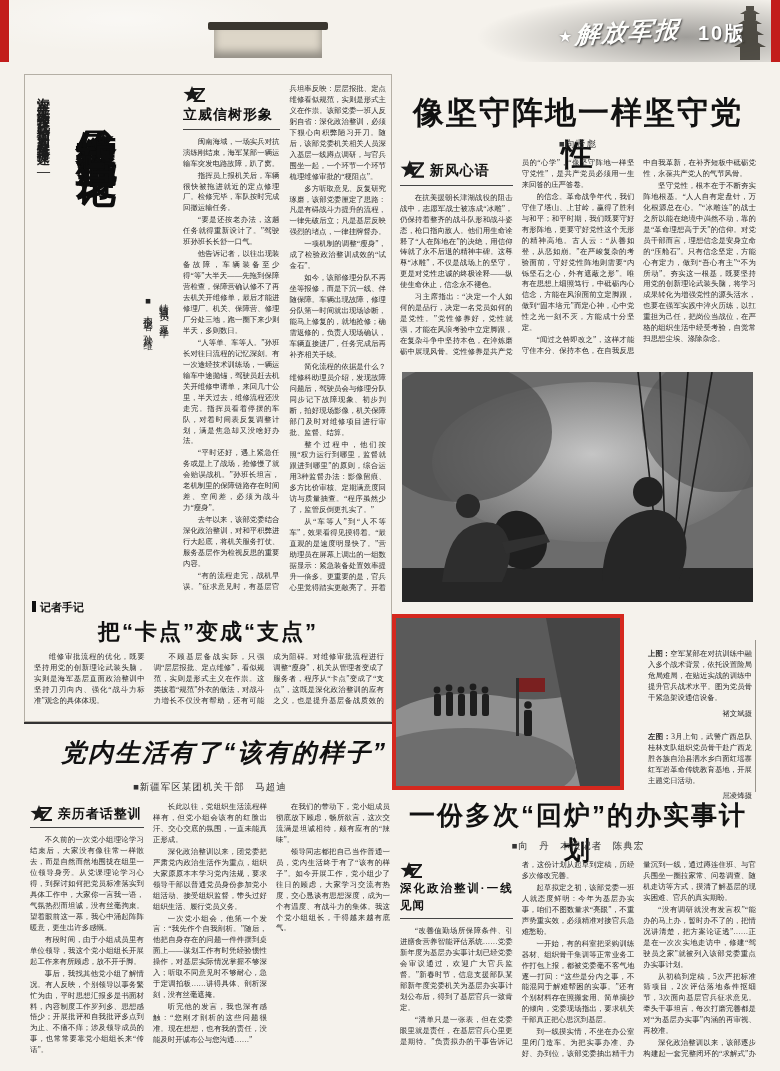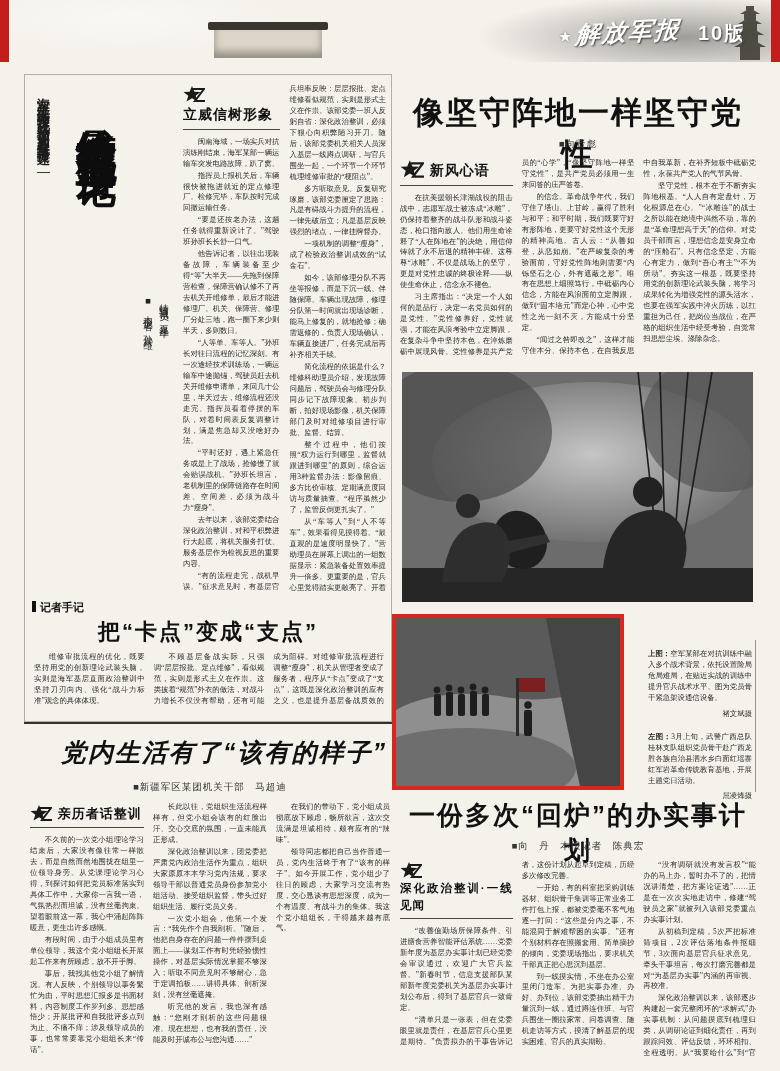--- a/index.html
+++ b/index.html
@@ -275,20 +275,21 @@
     <div class="badge">
       <svg class="bi" width="22" height="18" viewBox="0 0 22 18">
         <polygon points="9,0 11.4,5.8 17.5,6 12.7,9.7 14.5,15.6 9,12.2 3.5,15.6 5.3,9.7 0.5,6 6.6,5.8" fill="#1a1a1a"></polygon>
         <path d="M10 3 L21 3 L12 15 L22 15" stroke="#1a1a1a" stroke-width="2" fill="none"></path>
       </svg>
       <span class="bt" style="font-size:11.5px">深化政治整训·一线见闻</span>
     </div>
     <div>
         <p>“改善值勤场所保障条件、引进膳食营养智能评估系统……党委新年度为基层办实事计划已经党委会审议通过，欢迎广大官兵监督。”新春时节，信息支援部队某部新年度党委机关为基层办实事计划公布后，得到了基层官兵一致肯定。</p>
         <p>“清单只是一张表，但在党委眼里就是责任，在基层官兵心里更是期待。”负责拟办的干事告诉记者，这份计划从起草到定稿，历经多次修改完善。</p>
+        <p>起草拟定之初，该部党委一班人就态度鲜明：今年为基层办实事，咱们不图数量求“亮眼”，不重声势重实效，必须精准对接官兵急难愁盼。</p>
         <p>一开始，有的科室把采购训练器材、组织骨干集训等正常业务工作打包上报，都被党委毫不客气地逐一打回：“这些是分内之事，不能混同于解难帮困的实事。”还有个别材料存在照搬套用、简单摘抄的倾向，党委现场指出，要求机关干部真正把心思沉到基层。</p>
         <p>到一线摸实情，不坐在办公室里闭门造车。为把实事办准、办好、办到位，该部党委抽出精干力量沉到一线，通过蹲连住班、与官兵围坐一圈拉家常、问卷调查、随机走访等方式，摸清了解基层的现实困难、官兵的真实期盼。</p>
         <p>“没有调研就没有发言权”“能办的马上办，暂时办不了的，把情况讲清楚，把方案论证透”……正是在一次次实地走访中，修建“驾驶员之家”就被列入该部党委重点办实事计划。</p>
         <p>从初稿到定稿，5次严把标准筛项目，2次评估落地条件抠细节，3次面向基层官兵征求意见。牵头干事坦言，每次打磨完善都是对“为基层办实事”内涵的再审视、再校准。</p>
         <p>深化政治整训以来，该部逐步构建起一套完整闭环的“求解式”办实事机制：从问题摸底到梳理归类，从调研论证到细化责任，再到跟踪问效、评估反馈，环环相扣、全程透明。从“我要给什么”到“官兵需要什么”，从“拍脑袋决策”到“求解式落实”，计划每“回炉”一次，就更多一分可行。</p>
       </div>
   </div>
 
   <div class="hrule" style="left:24px; top:722px; width:368px; background:#333; height:2px;"></div>
 </div>

